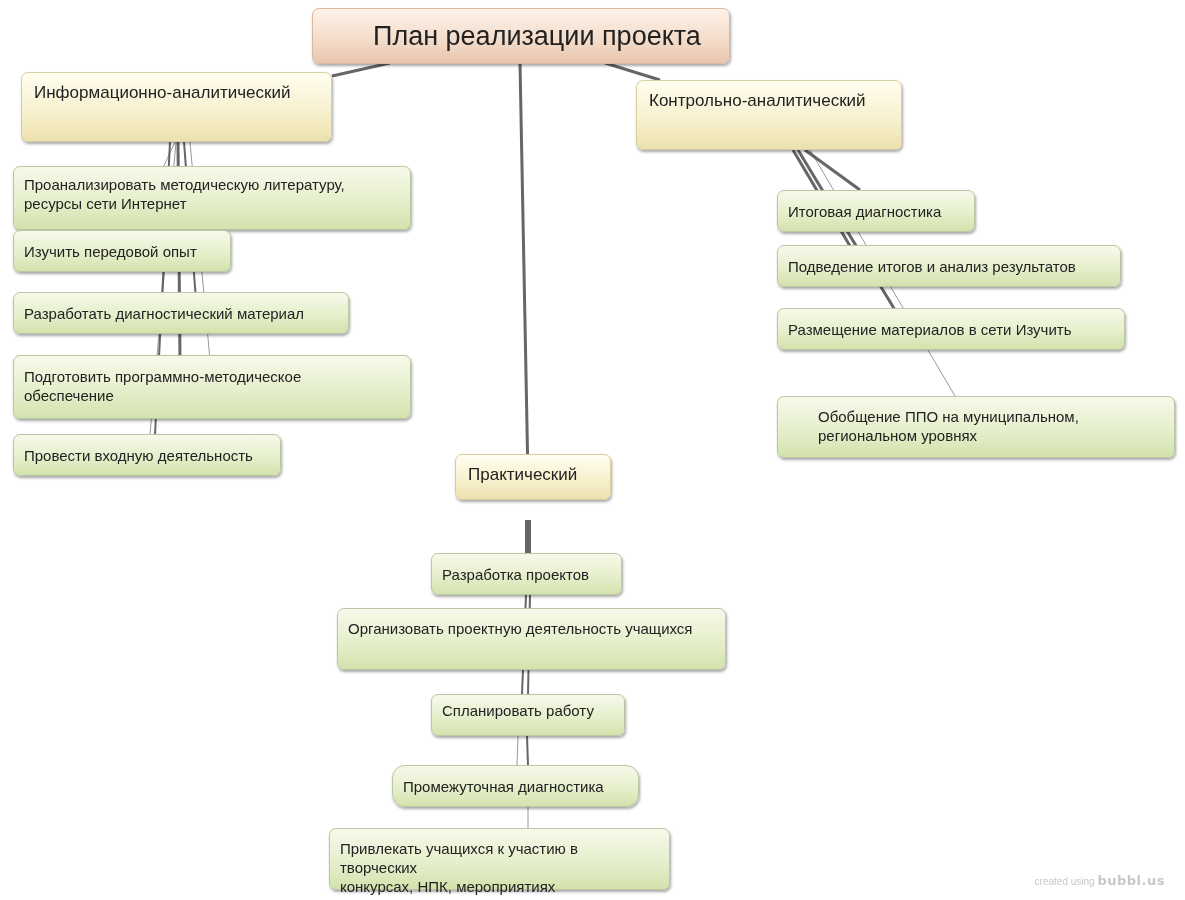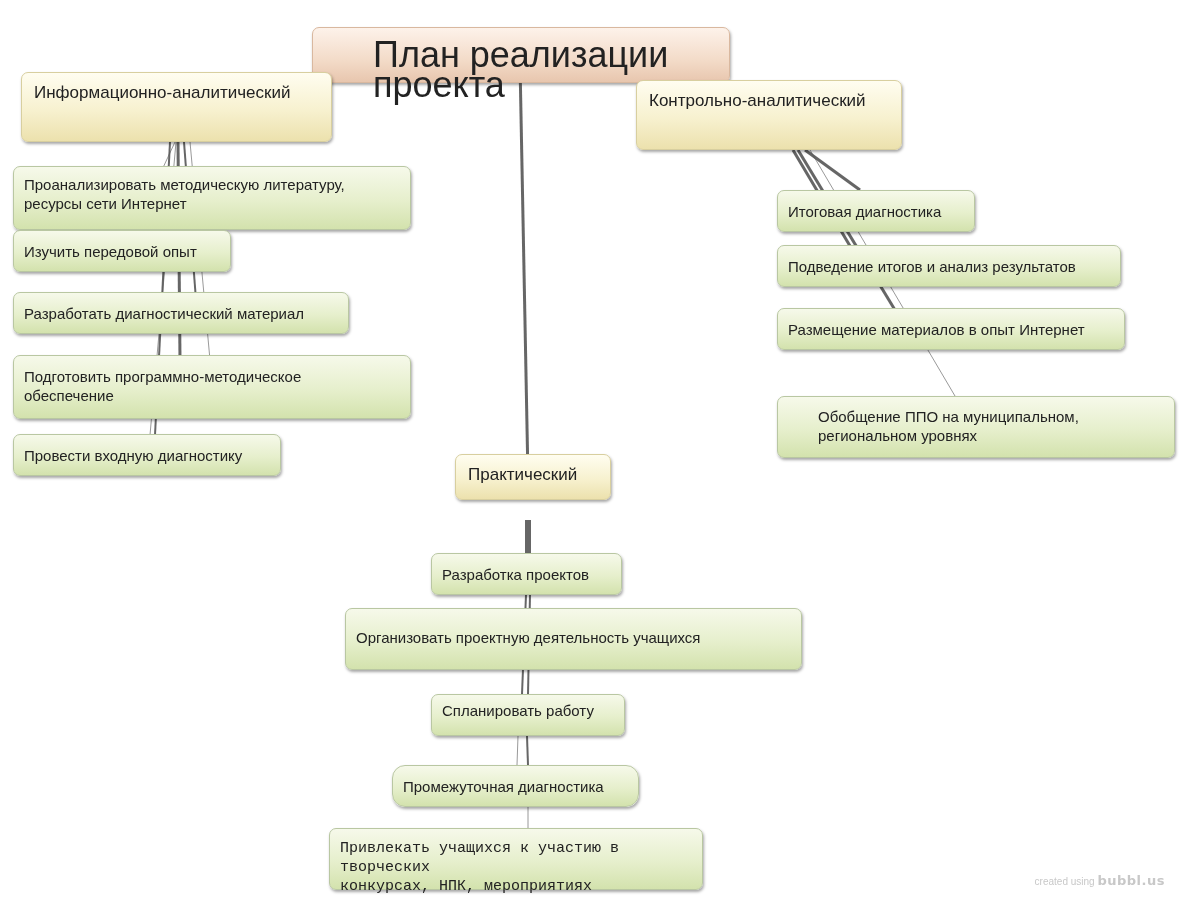--- a/index.html
+++ b/index.html
@@ -19,23 +19,22 @@
     font-size: 15px; line-height: 19px;
     white-space: pre-line;
   }
   .green { background: linear-gradient(to bottom, #f6f9ea 0%, #e6efcc 55%, #d3e2ad 100%); }
   .yellow {
     background: linear-gradient(to bottom, #fffdf0 0%, #f7f1cf 55%, #ece1ad 100%);
     border-color: #d8cf9f; font-size: 17px; padding: 10px 12px;
   }
   .root {
     background: linear-gradient(to bottom, #fdf2ea 0%, #f3dbc8 60%, #e8c6ae 100%);
-    border-color: #d9b89f; font-size: 36px; line-height: 30px;
+    border-color: #d9b89f; font-size: 27px; line-height: 30px;
     padding: 12px 10px 10px 60px;
-    margin-top: 19px;
   }
   .watermark {
     position: absolute; right: 20px; bottom: 12px;
     font-size: 10px; color: #c8c8c8;
   }
   .watermark b { font-family: "DejaVu Sans", sans-serif; font-size: 13px; font-weight: bold; letter-spacing: 0.5px; }
 </style>
 </head>
 <body>
 
@@ -63,33 +62,33 @@
 
 <div class="node root" id="n-root" style="left:312px; top:8px; width:418px; height:56px;">План реализации проекта</div>
 
 <div class="node yellow" id="n-info" style="left:21px; top:72px; width:311px; height:70px;">Информационно-аналитический</div>
 <div class="node green" id="n-info-0" style="left:13px; top:166px; width:398px; height:64px;">Проанализировать методическую литературу,
 ресурсы сети Интернет</div>
 <div class="node green" id="n-info-1" style="left:13px; top:230px; width:218px; height:42px; padding-top:11px;">Изучить передовой опыт</div>
 <div class="node green" id="n-info-2" style="left:13px; top:292px; width:336px; height:42px; padding-top:11px;">Разработать диагностический материал</div>
 <div class="node green" id="n-info-3" style="left:13px; top:355px; width:398px; height:64px; padding-top:11px;">Подготовить программно-методическое
 обеспечение</div>
-<div class="node green" id="n-info-4" style="left:13px; top:434px; width:268px; height:42px; padding-top:11px;">Провести входную диагностику</div>
+<div class="node green" id="n-info-4" style="left:13px; top:434px; width:268px; height:42px; padding-top:11px;">Провести входную деятельность</div>
 
 <div class="node yellow" id="n-control" style="left:636px; top:80px; width:266px; height:70px;">Контрольно-аналитический</div>
 <div class="node green" id="n-control-0" style="left:777px; top:190px; width:198px; height:42px; padding-top:11px;">Итоговая диагностика</div>
 <div class="node green" id="n-control-1" style="left:777px; top:245px; width:344px; height:42px; padding-top:11px;">Подведение итогов и анализ результатов</div>
-<div class="node green" id="n-control-2" style="left:777px; top:308px; width:348px; height:42px; padding-top:11px;">Размещение материалов в опыт Интернет</div>
+<div class="node green" id="n-control-2" style="left:777px; top:308px; width:348px; height:42px; padding-top:11px;">Размещение материалов в сети Изучить</div>
 <div class="node green" id="n-control-3" style="left:777px; top:396px; width:398px; height:62px; padding-top:10px;padding-left:40px;">Обобщение ППО на муниципальном,
 региональном уровнях</div>
 
 <div class="node yellow" id="n-practice" style="left:455px; top:454px; width:156px; height:46px;">Практический</div>
 <div class="node green" id="n-practice-0" style="left:431px; top:553px; width:191px; height:42px; padding-top:11px;">Разработка проектов</div>
-<div class="node green" id="n-practice-1" style="left:337px; top:608px; width:457px; height:62px; padding-top:19px;margin-left:8px;">Организовать проектную деятельность учащихся</div>
+<div class="node green" id="n-practice-1" style="left:337px; top:608px; width:389px; height:62px; padding-top:10px;">Организовать проектную деятельность учащихся</div>
 <div class="node green" id="n-practice-2" style="left:431px; top:694px; width:194px; height:42px; padding-top:6px;">Спланировать работу</div>
 <div class="node green" id="n-practice-3" style="left:392px; top:765px; width:247px; height:42px; padding-top:11px;border-radius:13px;">Промежуточная диагностика</div>
-<div class="node green" id="n-practice-4" style="left:329px; top:828px; width:374px; height:62px; padding-top:10px;font-family:Liberation Mono, monospace;">Привлекать учащихся к участию  в творческих
+<div class="node green" id="n-practice-4" style="left:329px; top:828px; width:341px; height:62px; padding-top:10px;">Привлекать учащихся к участию  в творческих
 конкурсах, НПК, мероприятиях</div>
 
 <div class="watermark">
   <span>created using</span>
   <b>bubbl.us</b>
 </div>
 
 </body></html>

